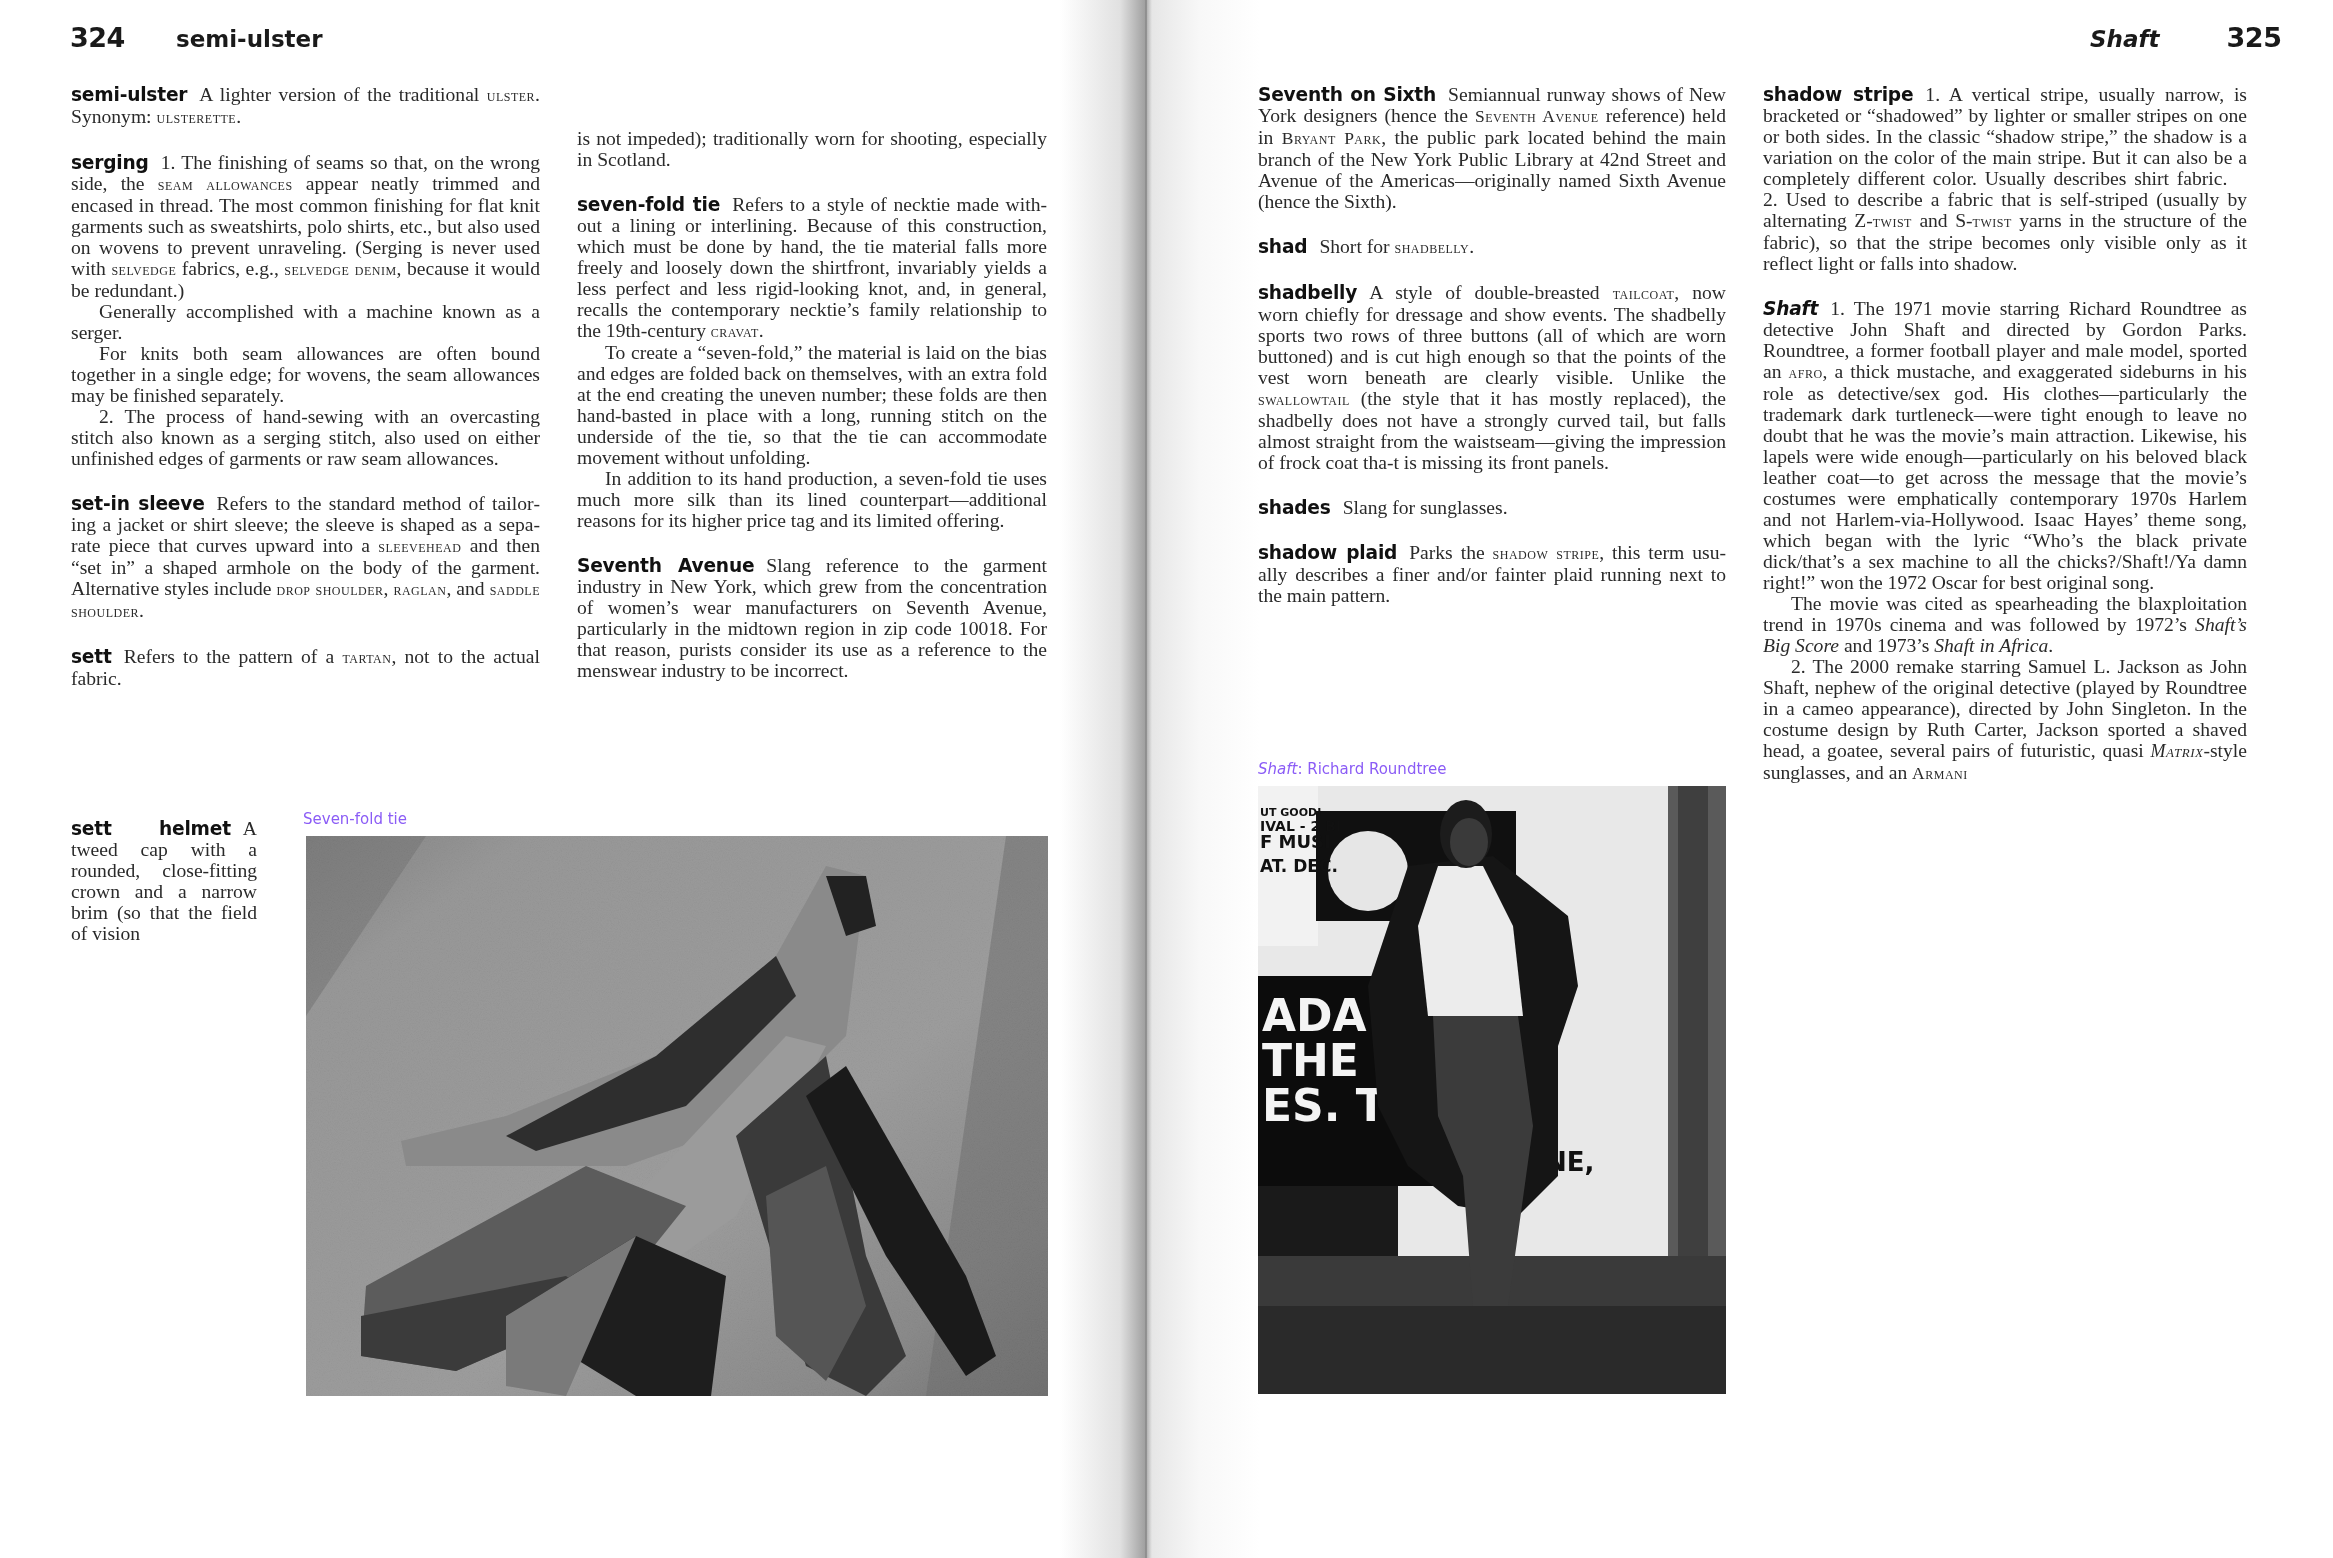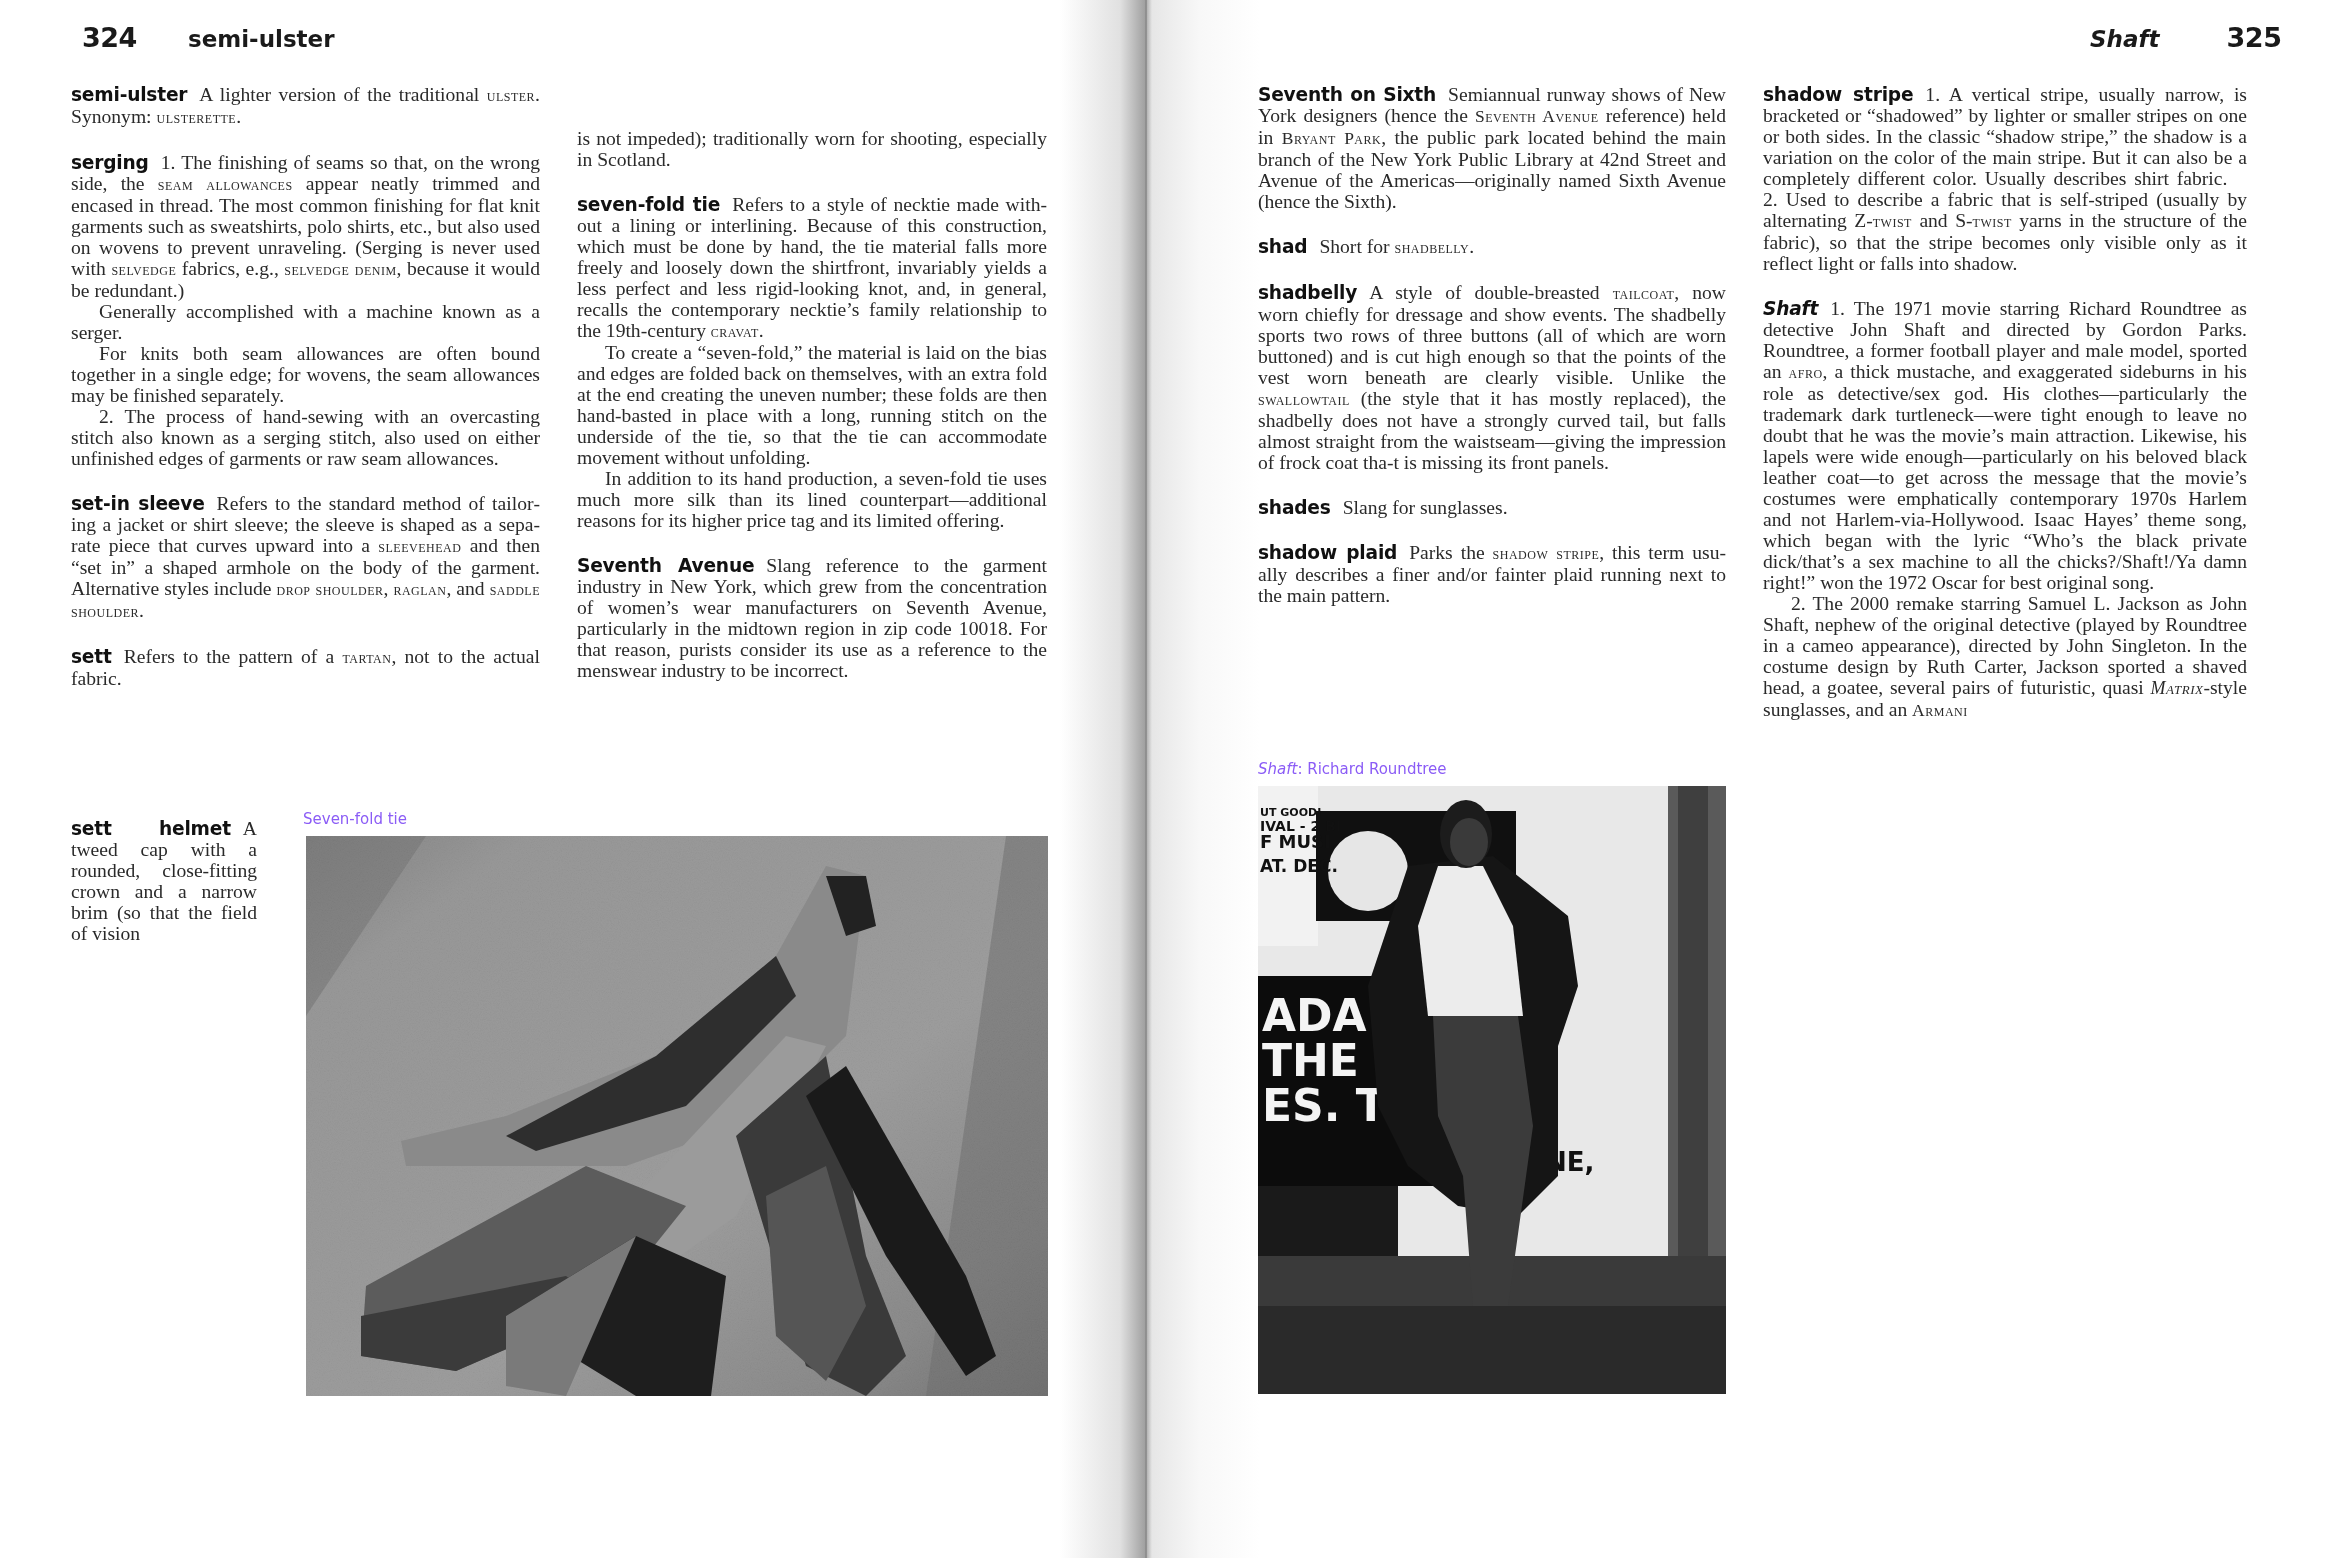--- a/index.html
+++ b/index.html
@@ -3,21 +3,21 @@
 <meta charset="utf-8">
 <style>
   html, body { margin:0; padding:0; }
   body { width:2333px; height:1558px; background:#ffffff; position:relative; overflow:hidden;
          font-family:"Liberation Serif","DejaVu Serif",serif; color:#2a2a2a; }
   .gutter { position:absolute; left:1060px; top:0; width:200px; height:1558px;
     background: linear-gradient(to right, rgba(255,255,255,0) 0%, rgba(200,200,200,0.55) 30%, rgba(150,150,150,0.9) 42.5%, rgba(210,210,210,0.55) 46%, rgba(235,235,235,0.35) 70%, rgba(255,255,255,0) 100%); }
   .gutter-line { position:absolute; left:1145px; top:0; width:2px; height:1558px; background:#8a8a8a; opacity:.8; }
 
   .runhead { position:absolute; top:22px; font-family:"DejaVu Sans","Liberation Sans",sans-serif; color:#1a1a1a; }
-  .folio { font-size:27px; font-weight:600; letter-spacing:-0.5px;margin-left:12px; }
+  .folio { font-size:27px; font-weight:600; letter-spacing:-0.5px; }
   .rh-word { font-size:23px; font-weight:600; }
   .rh-word.it { font-style:italic; }
 
   .col { position:absolute; font-size:19.6px; line-height:21px; text-align:justify; hyphens:manual; }
   .col p { margin:0; }
   .entry { margin:0 0 24px 0; }
   .entry:last-child { margin-bottom:0; }
   .hw { font-family:"DejaVu Sans","Liberation Sans",sans-serif; font-weight:600; font-size:18.6px; color:#111; letter-spacing:-0.2px; margin-right:12px; }
   .hw.it { font-style:italic; }
   .sc { font-variant:small-caps; font-size:17.5px; letter-spacing:0.5px; }
@@ -178,15 +178,16 @@
     <ellipse cx="211" cy="56" rx="19" ry="24" fill="#3a3a3a"></ellipse>
   </svg>
 </div>
 
 <div class="col" style="left:1763px; top:84px; width:484px;">
   <div class="entry">
     <p><span class="hw">shadow stripe</span><span>1. A vertical stripe, usually narrow, is bracketed or “shadowed” by lighter or smaller stripes on one or both sides. In the classic “shadow stripe,” the shadow is a variation on the color of the main stripe. But it can also be a completely different color. Usually describes shirt fabric.  2. Used to describe a fabric that is self-striped (usually by alternating Z-</span><span class="sc">twist</span><span> and S-</span><span class="sc">twist</span><span> yarns in the structure of the fabric), so that the stripe becomes only visible only as it reflect light or falls into shadow.</span></p>
   </div>
   <div class="entry">
     <p><span class="hw it">Shaft</span><span>1. The 1971 movie starring Richard Roundtree as detective John Shaft and directed by Gordon Parks. Roundtree, a former football player and male model, sported an </span><span class="sc">afro</span><span>, a thick mustache, and exaggerated side­burns in his role as detective/sex god. His clothes—par­ticularly the trademark dark turtleneck—were tight enough to leave no doubt that he was the movie’s main attraction. Likewise, his lapels were wide enough—par­ticularly on his beloved black leather coat—to get across the message that the movie’s costumes were emphatically contemporary 1970s Harlem and not Harlem-via-Holly­wood. Isaac Hayes’ theme song, which began with the lyric “Who’s the black private dick/that’s a sex machine to all the chicks?/Shaft!/Ya damn right!” won the 1972 Oscar for best original song.</span></p>
+    <p class="ind"><span>The movie was cited as spearheading the blaxploita­tion trend in 1970s cinema and was followed by 1972’s </span><span class="it">Shaft’s Big Score</span><span> and 1973’s </span><span class="it">Shaft in Africa</span><span>.</span></p>
     <p class="ind"><span>2. The 2000 remake starring Samuel L. Jackson as John Shaft, nephew of the original detective (played by Roundtree in a cameo appearance), directed by John Singleton. In the costume design by Ruth Carter, Jackson sported a shaved head, a goatee, several pairs of futuris­tic, quasi </span><span class="it sc" style="font-size:18px;">Matrix</span><span>-style sunglasses, and an </span><span class="sc">Armani</span></p>
   </div>
 </div>
 
 </body></html>

